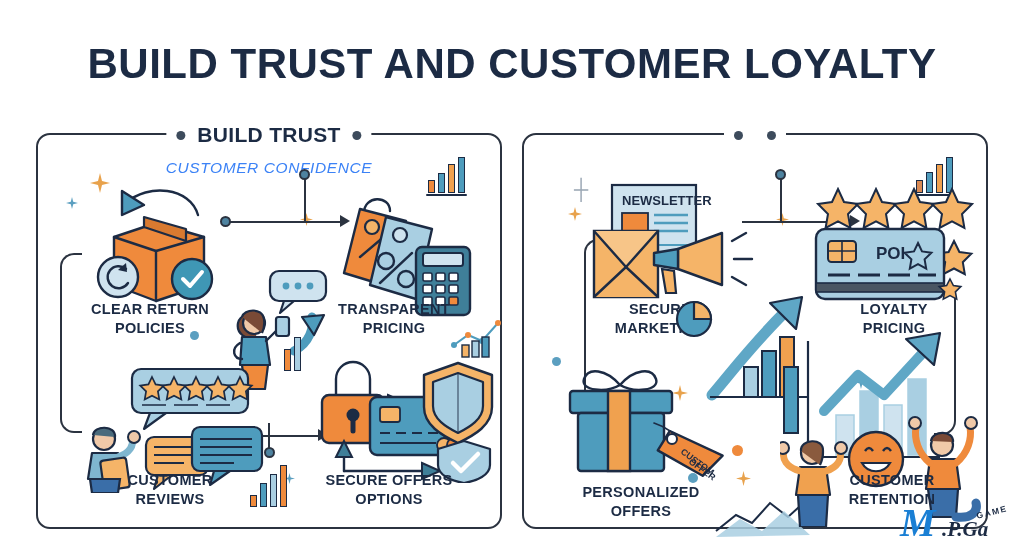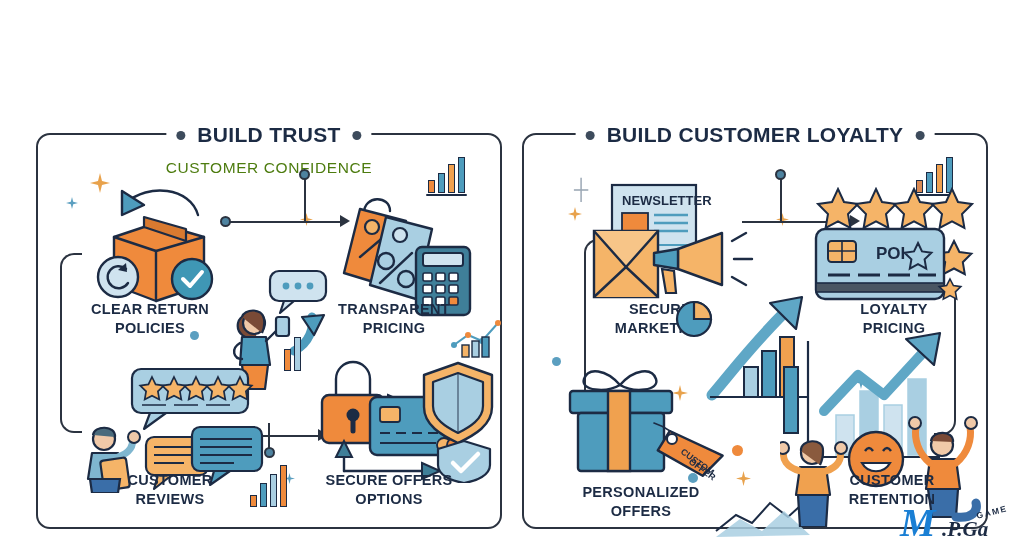--- a/index.html
+++ b/index.html
@@ -42,21 +42,21 @@
   }
   .hdr-dot {
     width:9px; height:9px; border-radius:50%;
     background:#3d4b5c; display:inline-block;
   }
   .hdr-dot.l { margin-right:12px; }
   .hdr-dot.r { margin-left:12px; }
 
   .panel-sub {
     position:absolute; top:24px; left:0; width:100%;
-    text-align:center; font-size:15.5px; color:#4d7c0f; letter-spacing:0.6px;
+    text-align:center; font-size:15.5px; color:#3b82f6; letter-spacing:0.6px;font-style:italic;
   }
 
   
   .item-label {
     position:absolute; text-align:center;
     font-size:14.5px; font-weight:bold; color:#1c2b44;
     line-height:1.32; letter-spacing:0.3px; white-space:pre-line;
   }
 
   
@@ -131,20 +131,21 @@
     position:absolute; left:76px; top:6px;
     font-size:8.5px; font-weight:bold; letter-spacing:1.6px;
     color:#1c2b44; transform:rotate(-14deg);
   }
 </style>
 </head>
 <body>
 
 <div class="stage">
 
+  <div class="main-title">BUILD TRUST AND CUSTOMER LOYALTY</div>
 
   <div class="panel panel-left">
 
     <div class="panel-header-mask">
       <span class="hdr-dot l"></span>
       <span class="panel-title">BUILD TRUST</span>
       <span class="hdr-dot r"></span>
     </div>
 
     <div class="panel-sub">CUSTOMER CONFIDENCE</div>
@@ -317,21 +318,20 @@
       <div class="bar" style="height:42px;background:#ef8a3c;"></div>
     </div>
     <div class="node-dot" style="left:226px;top:312px;"></div>
     <div class="conn conn-v" style="left:230px;top:288px;height:26px;"></div>
   </div>
 
   <div class="panel panel-right">
 
     <div class="panel-header-mask">
       <span class="hdr-dot l"></span>
-      <span class="panel-title">BUILD CUSTOMER LOYALTY</span>
       <span class="hdr-dot r"></span>
     </div>
 
 
     <div class="plus-deco" style="left:50px;top:44px;">┼</div>
     <div class="sparkle" style="left:44px;top:72px;width:14px;height:14px;"></div>
     <div class="sparkle" style="left:252px;top:78px;width:13px;height:13px;"></div>
     <div class="sparkle" style="left:148px;top:250px;width:16px;height:16px;"></div>
     <div class="sparkle blue" style="left:330px;top:240px;width:14px;height:14px;"></div>
     <div class="sparkle" style="left:212px;top:336px;width:15px;height:15px;"></div>

